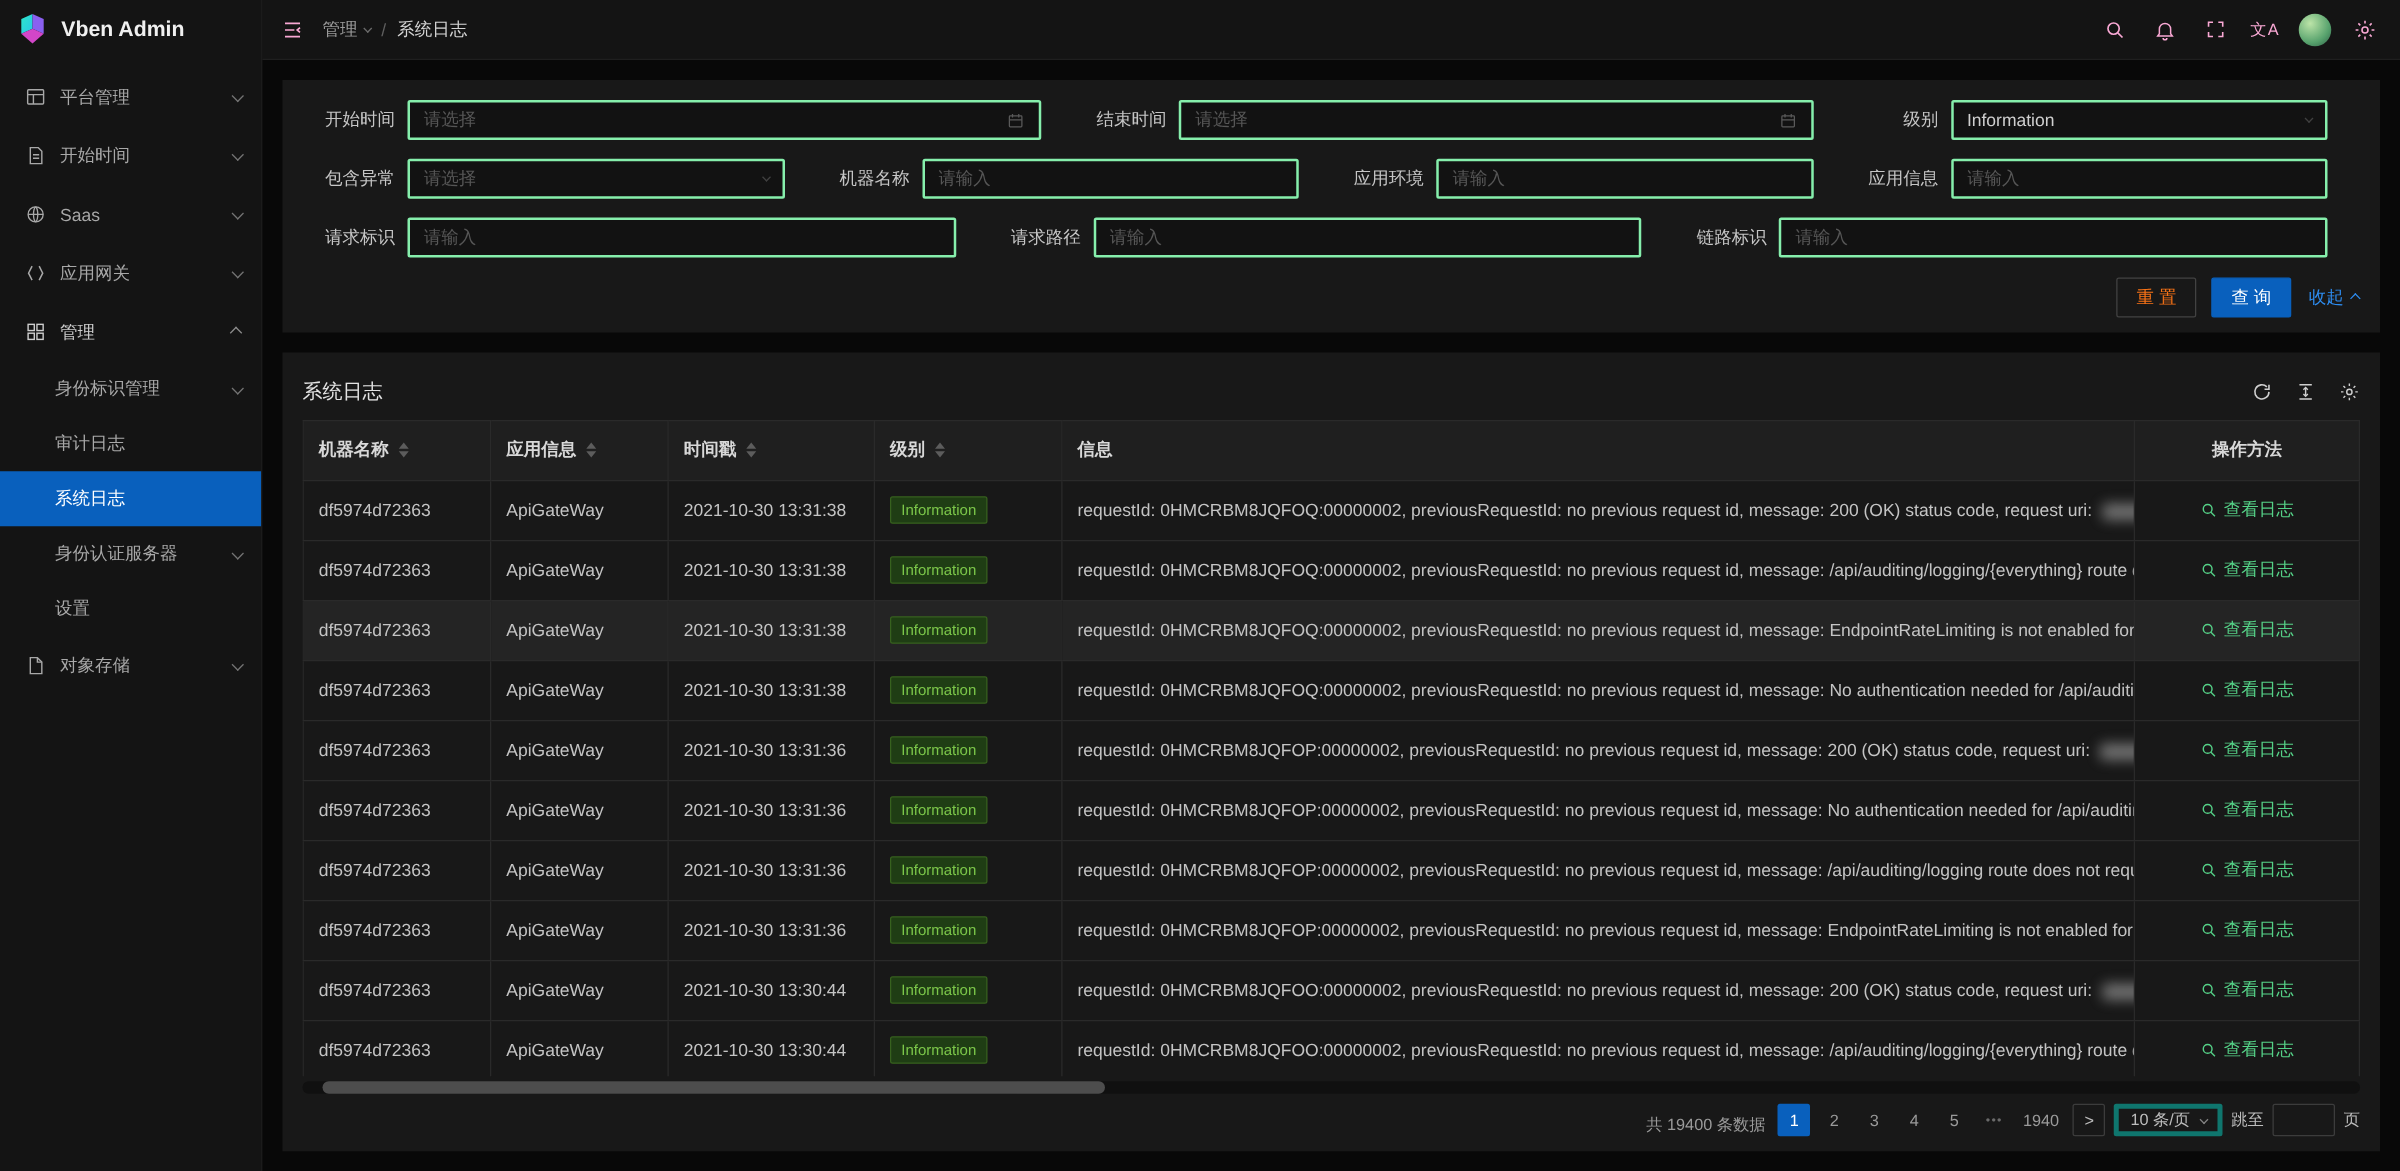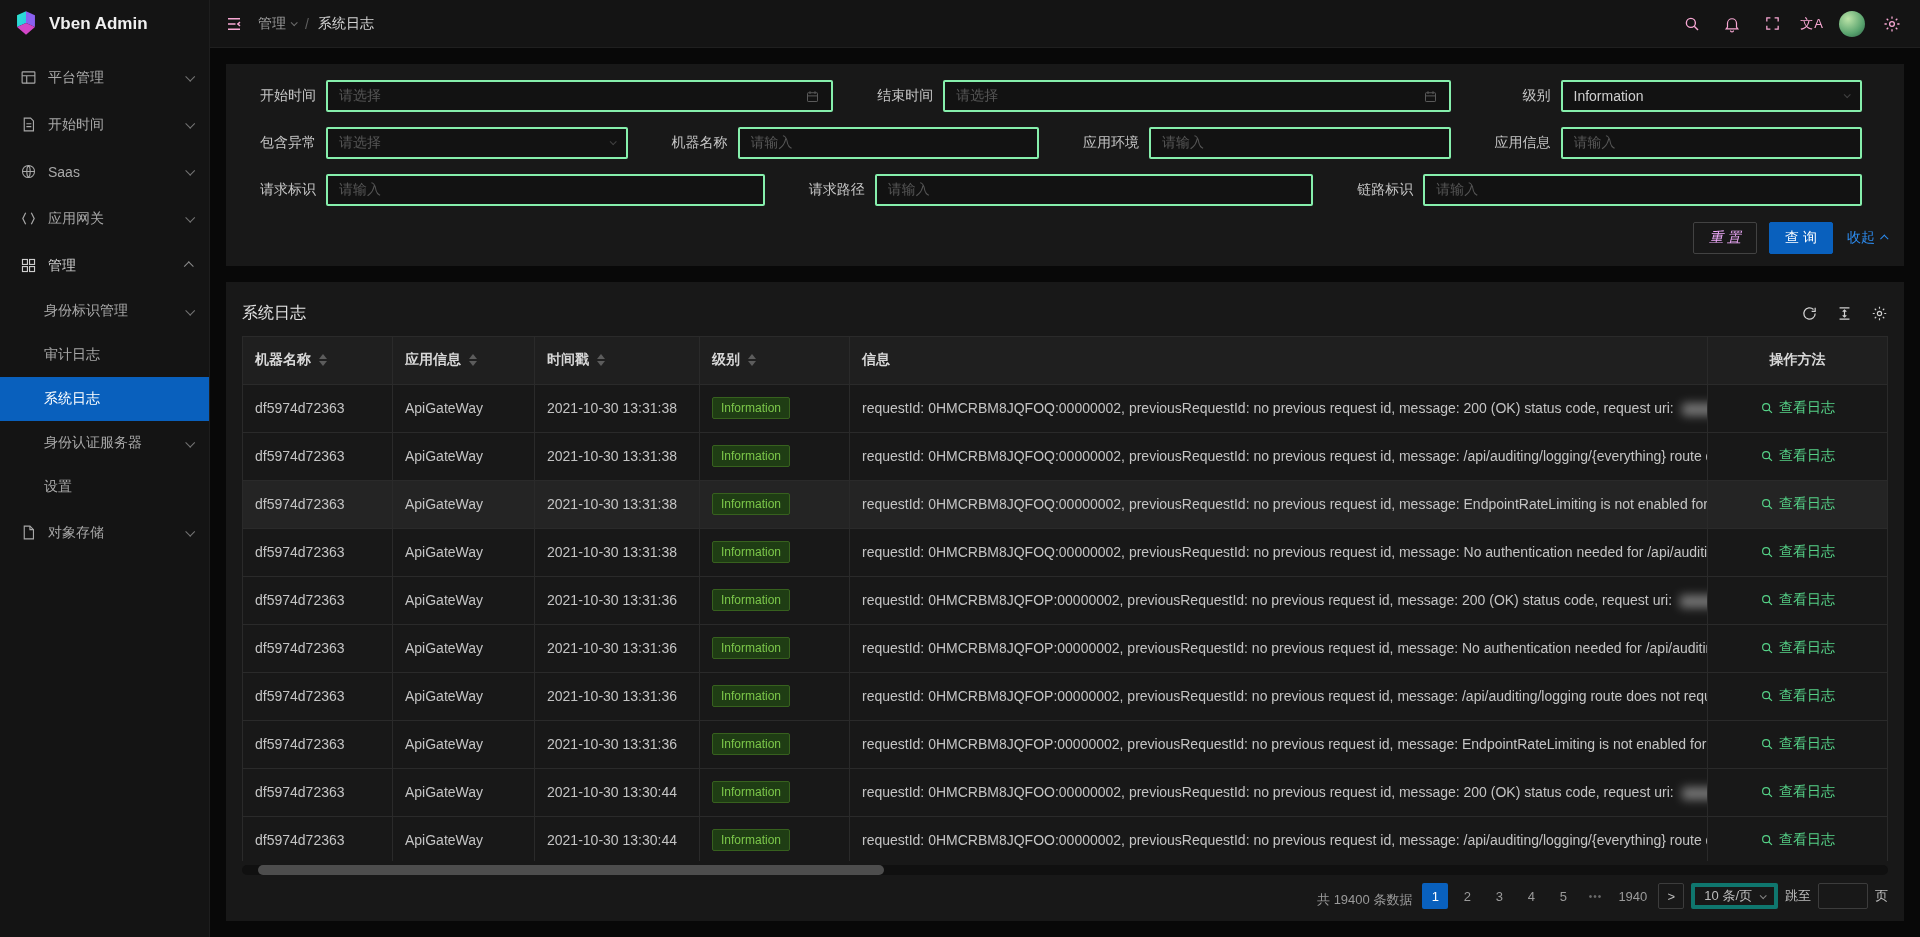--- a/index.html
+++ b/index.html
@@ -46,21 +46,21 @@
   .filter-card{padding:16px 16px 12px;}
   .filter-grid{display:grid;grid-template-columns:repeat(24,1fr);row-gap:15px;}
   .f-item{display:flex;align-items:center;padding-right:26px;min-width:0;}
   .f-label{width:84px;min-width:84px;text-align:right;padding-right:10px;color:#c6c6c6;white-space:nowrap;}
   .f-control{flex:1;min-width:0;height:32px;background:#121212;border:2px solid #86efac;border-radius:2px;display:flex;align-items:center;gap:6px;padding:0 11px;cursor:text;}
   .f-control .ph{flex:1;color:#565656;overflow:hidden;white-space:nowrap;}
   .f-control .val{flex:1;color:#cfcfcf;overflow:hidden;white-space:nowrap;}
   .f-suffix{color:#5a5a5a;display:inline-flex;align-items:center;}
   .filter-actions{margin-top:16px;display:flex;align-items:center;justify-content:flex-end;gap:12px;}
   .btn{height:32px;padding:0 15px;border-radius:2px;font-size:14px;display:inline-flex;align-items:center;cursor:pointer;font-family:inherit;}
-  .btn-default{background:transparent;border:1px solid #424242;color:#f0abfc;font-style:italic;}
+  .btn-default{background:transparent;border:1px solid #424242;color:#f97316;}
   .btn-primary{background:var(--accent);border:1px solid var(--accent);color:#fff;}
   .collapse-link{color:var(--link);display:inline-flex;align-items:center;gap:7px;cursor:pointer;margin-left:2px;}
   .collapse-link .chev{border-color:var(--link);opacity:1;width:6px;height:6px;}
 
   
   .table-card{flex:1;min-height:0;display:flex;flex-direction:column;padding:10px 16px 12px;}
   .table-toolbar{height:44px;display:flex;align-items:center;}
   .table-title{font-size:16px;color:#e2e2e2;}
   .toolbar-icons{margin-left:auto;display:inline-flex;align-items:center;gap:18px;color:#cfcfcf;}
   .t-icon{display:inline-flex;cursor:pointer;}

